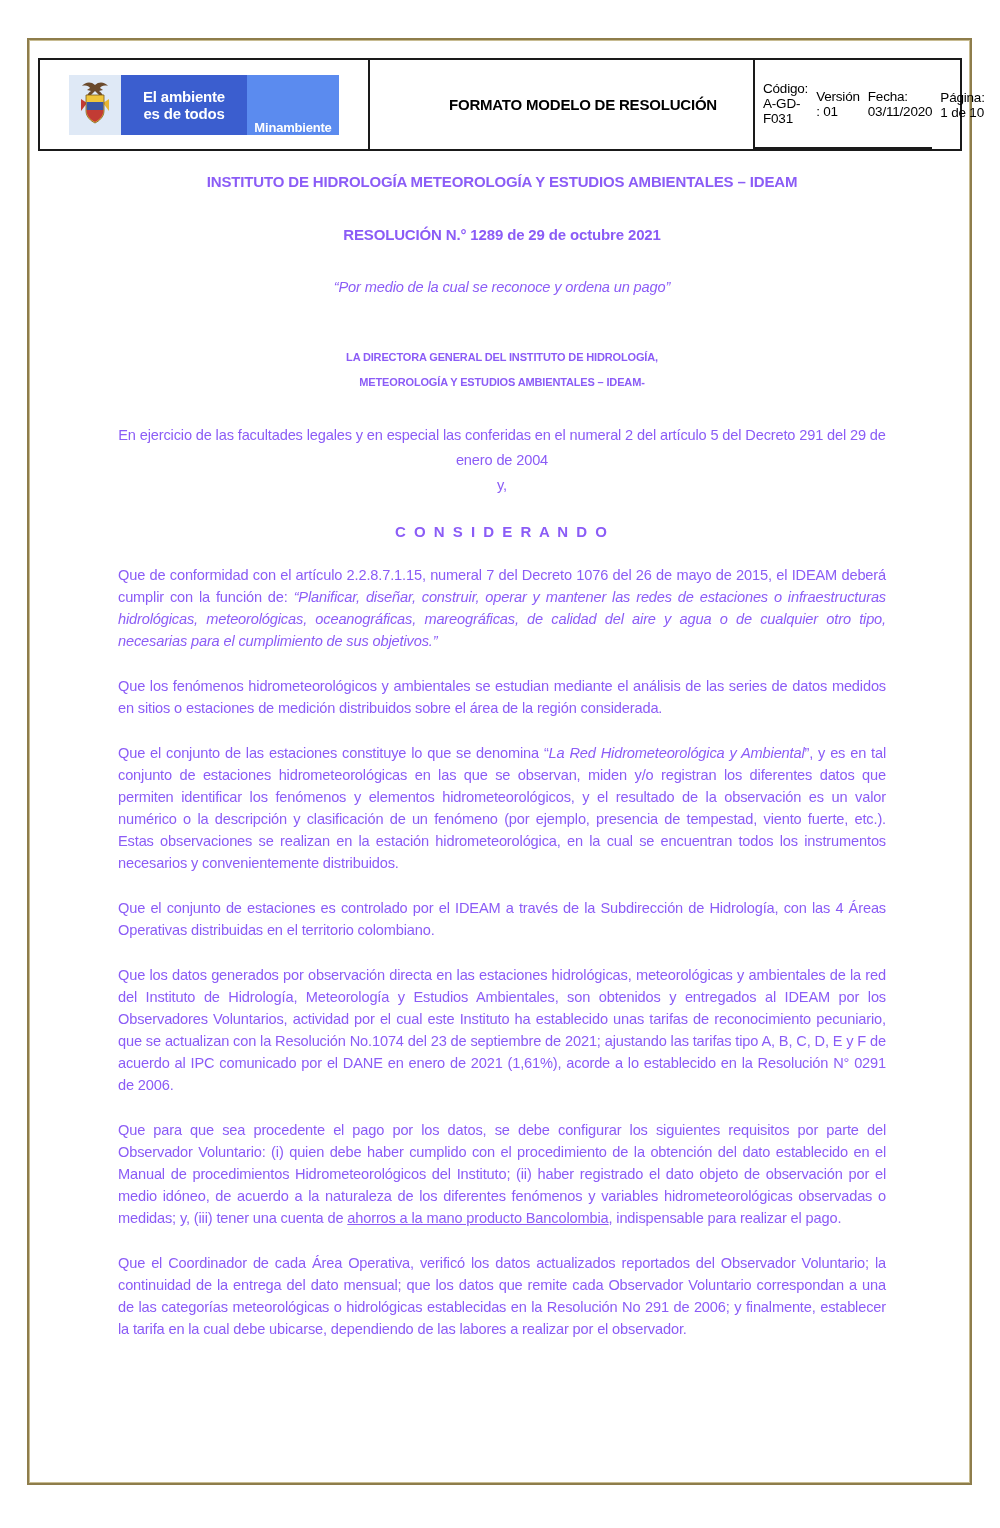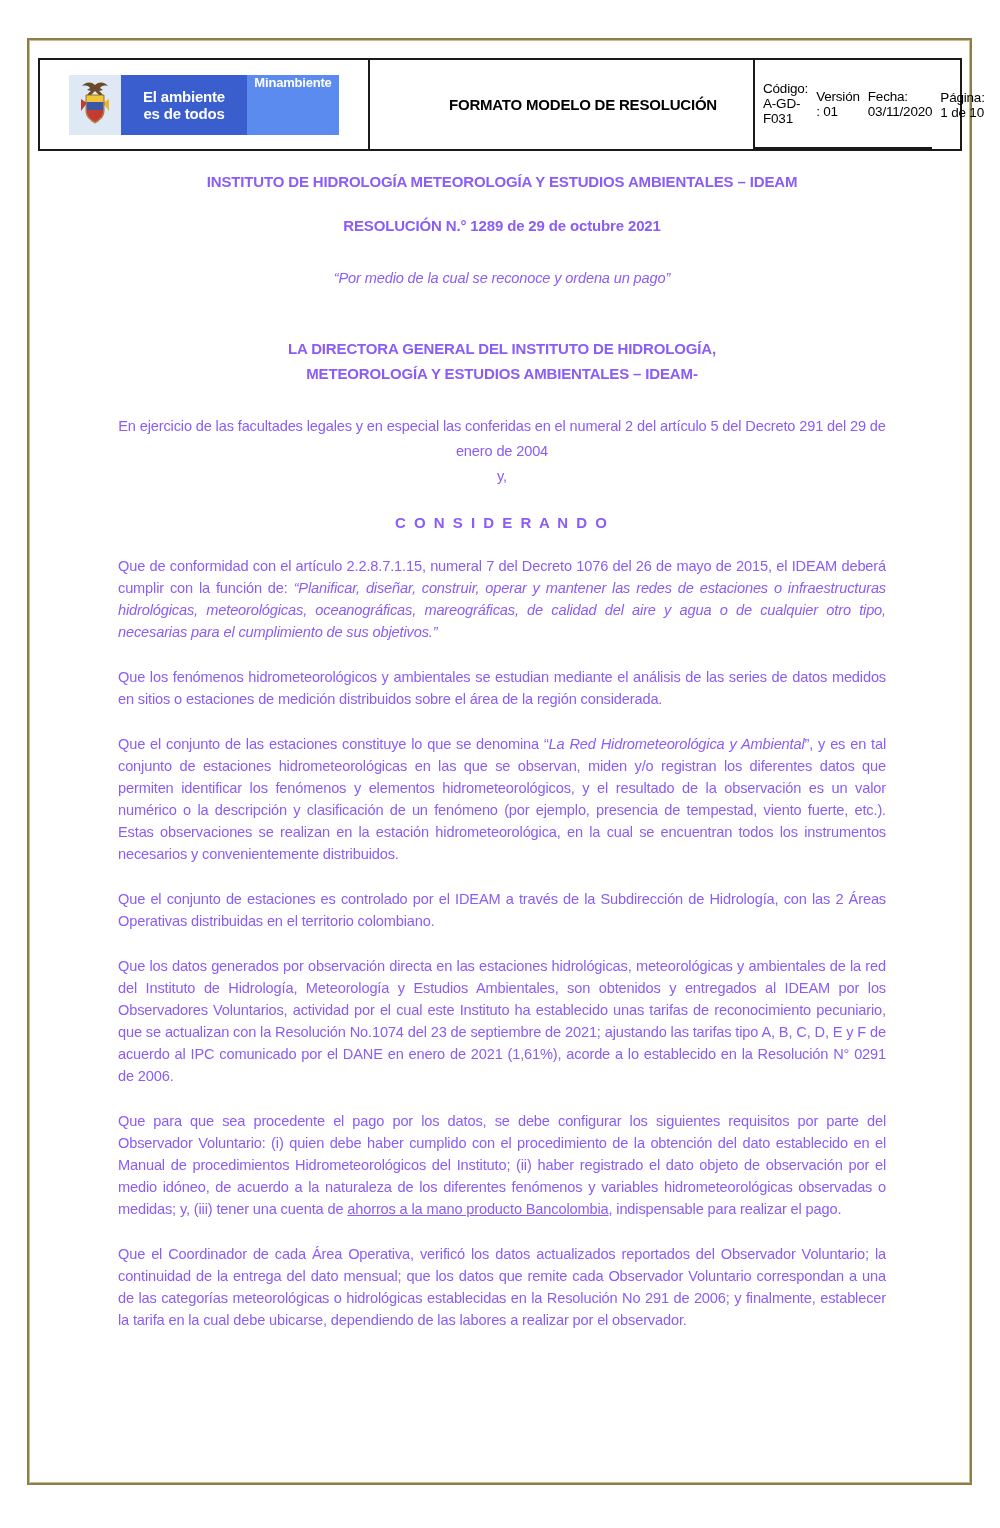--- a/index.html
+++ b/index.html
@@ -66,53 +66,53 @@
     display:flex; align-items:center; justify-content:center;
   }
   .logo-main {
     width:126px; background:#3b5ecf;
     display:flex; flex-direction:column; align-items:center; justify-content:center;
     color:#ffffff; font-weight:bold; font-size:15px; line-height:17px;
     letter-spacing:-0.2px;
   }
   .logo-sub {
     width:92px; background:#5b8bef;
-    display:flex; align-items:flex-start; justify-content:center;
+    display:flex; align-items:flex-end; justify-content:center;
     color:#ffffff; font-weight:bold; font-size:13px;
     letter-spacing:-0.2px;
   }
   
   .content {
     position:absolute;
     left:89px; top:0;
     width:768px;
     font-size:14.6px;
     line-height:22px;
     color:#8b5cf6;
     letter-spacing:-0.15px;
   }
   .doc-h1 {
     margin-top:131px;
     text-align:center;
     font-weight:bold; font-size:15px;
   }
   .doc-h2 {
-    margin-top:22px;
+    margin-top:31px;
     text-align:center;
     font-weight:bold; font-size:15px;
   }
   .doc-subtitle {
     margin-top:30px;
     text-align:center;
     font-style:italic;
   }
   .doc-authority {
     margin-top:47px;
     text-align:center;
-    font-weight:bold; font-size:15px;
+    font-weight:bold; font-size:11px;
     line-height:25px;
   }
   .doc-exercise {
     margin-top:28px;
     text-align:center;
     line-height:25px;
   }
   .doc-y {
     text-align:center;
     line-height:25px;
@@ -179,21 +179,21 @@
         <div>LA DIRECTORA GENERAL DEL INSTITUTO DE HIDROLOGÍA,</div>
         <div>METEOROLOGÍA Y ESTUDIOS AMBIENTALES – IDEAM-</div>
       </div>
       <div class="doc-exercise">En ejercicio de las facultades legales y en especial las conferidas en el numeral 2 del artículo 5 del Decreto 291 del 29 de enero de 2004</div>
       <div class="doc-y">y,</div>
       <div class="doc-considerando">C O N S I D E R A N D O</div>
       <div class="paragraphs">
           <p class="body-para"><span>Que de conformidad con el artículo 2.2.8.7.1.15, numeral 7 del Decreto 1076 del 26 de mayo de 2015, el IDEAM deberá cumplir con la función de: </span><span class="seg-italic">“Planificar, diseñar, construir, operar y mantener las redes de estaciones o infraestructuras hidrológicas, meteorológicas, oceanográficas, mareográficas, de calidad del aire y agua o de cualquier otro tipo, necesarias para el cumplimiento de sus objetivos.”</span></p>
           <p class="body-para"><span>Que los fenómenos hidrometeorológicos y ambientales se estudian mediante el análisis de las series de datos medidos en sitios o estaciones de medición distribuidos sobre el área de la región considerada.</span></p>
           <p class="body-para"><span>Que el conjunto de las estaciones constituye lo que se denomina “</span><span class="seg-italic">La Red Hidrometeorológica y Ambiental</span><span>”, y es en tal conjunto de estaciones hidrometeorológicas en las que se observan, miden y/o registran los diferentes datos que permiten identificar los fenómenos y elementos hidrometeorológicos, y el resultado de la observación es un valor numérico o la descripción y clasificación de un fenómeno (por ejemplo, presencia de tempestad, viento fuerte, etc.). Estas observaciones se realizan en la estación hidrometeorológica, en la cual se encuentran todos los instrumentos necesarios y convenientemente distribuidos.</span></p>
-          <p class="body-para"><span>Que el conjunto de estaciones es controlado por el IDEAM a través de la Subdirección de Hidrología, con las 2 Áreas Operativas distribuidas en el territorio colombiano.</span></p>
+          <p class="body-para"><span>Que el conjunto de estaciones es controlado por el IDEAM a través de la Subdirección de Hidrología, con las 4 Áreas Operativas distribuidas en el territorio colombiano.</span></p>
           <p class="body-para"><span>Que los datos generados por observación directa en las estaciones hidrológicas, meteorológicas y ambientales de la red del Instituto de Hidrología, Meteorología y Estudios Ambientales, son obtenidos y entregados al IDEAM por los Observadores Voluntarios, actividad por el cual este Instituto ha establecido unas tarifas de reconocimiento pecuniario, que se actualizan con la Resolución No.1074 del 23 de septiembre de 2021; ajustando las tarifas tipo A, B, C, D, E y F de acuerdo al IPC comunicado por el DANE en enero de 2021 (1,61%), acorde a lo establecido en la Resolución N° 0291 de 2006.</span></p>
           <p class="body-para"><span>Que para que sea procedente el pago por los datos, se debe configurar los siguientes requisitos por parte del Observador Voluntario: (i) quien debe haber cumplido con el procedimiento de la obtención del dato establecido en el Manual de procedimientos Hidrometeorológicos del Instituto; (ii) haber registrado el dato objeto de observación por el medio idóneo, de acuerdo a la naturaleza de los diferentes fenómenos y variables hidrometeorológicas observadas o medidas; y, (iii) tener una cuenta de </span><span class="seg-underline">ahorros a la mano producto Bancolombia</span><span>, indispensable para realizar el pago.</span></p>
           <p class="body-para"><span>Que el Coordinador de cada Área Operativa, verificó los datos actualizados reportados del Observador Voluntario; la continuidad de la entrega del dato mensual; que los datos que remite cada Observador Voluntario correspondan a una de las categorías meteorológicas o hidrológicas establecidas en la Resolución No 291 de 2006; y finalmente, establecer la tarifa en la cual debe ubicarse, dependiendo de las labores a realizar por el observador.</span></p>
         </div>
     </div>
 
   </div>
 </div>
 
 </body></html>

